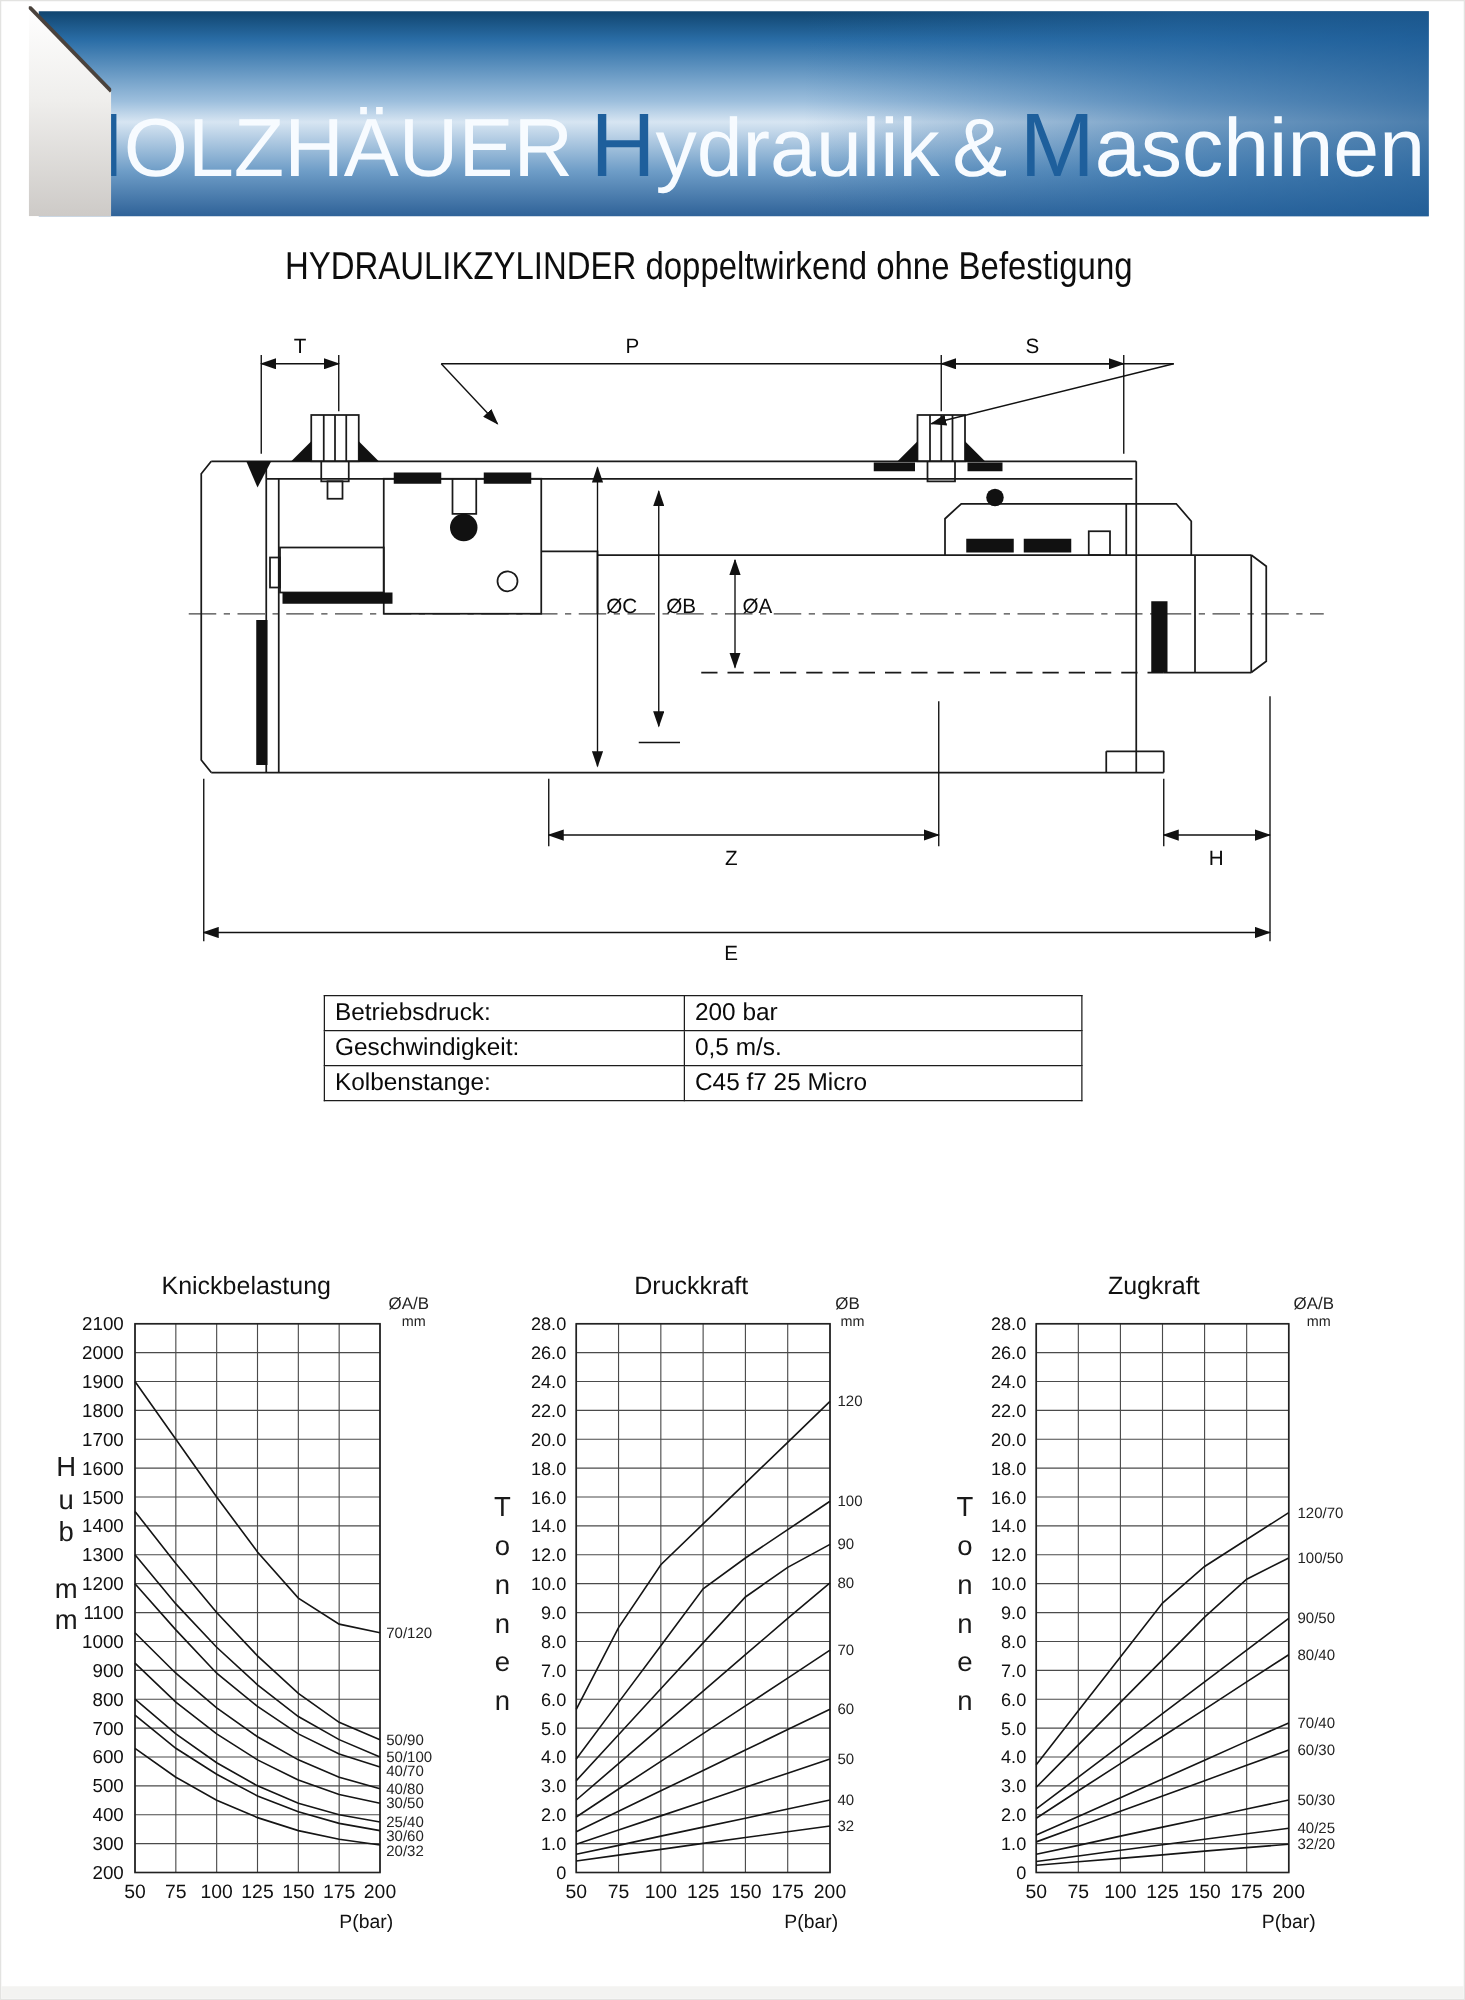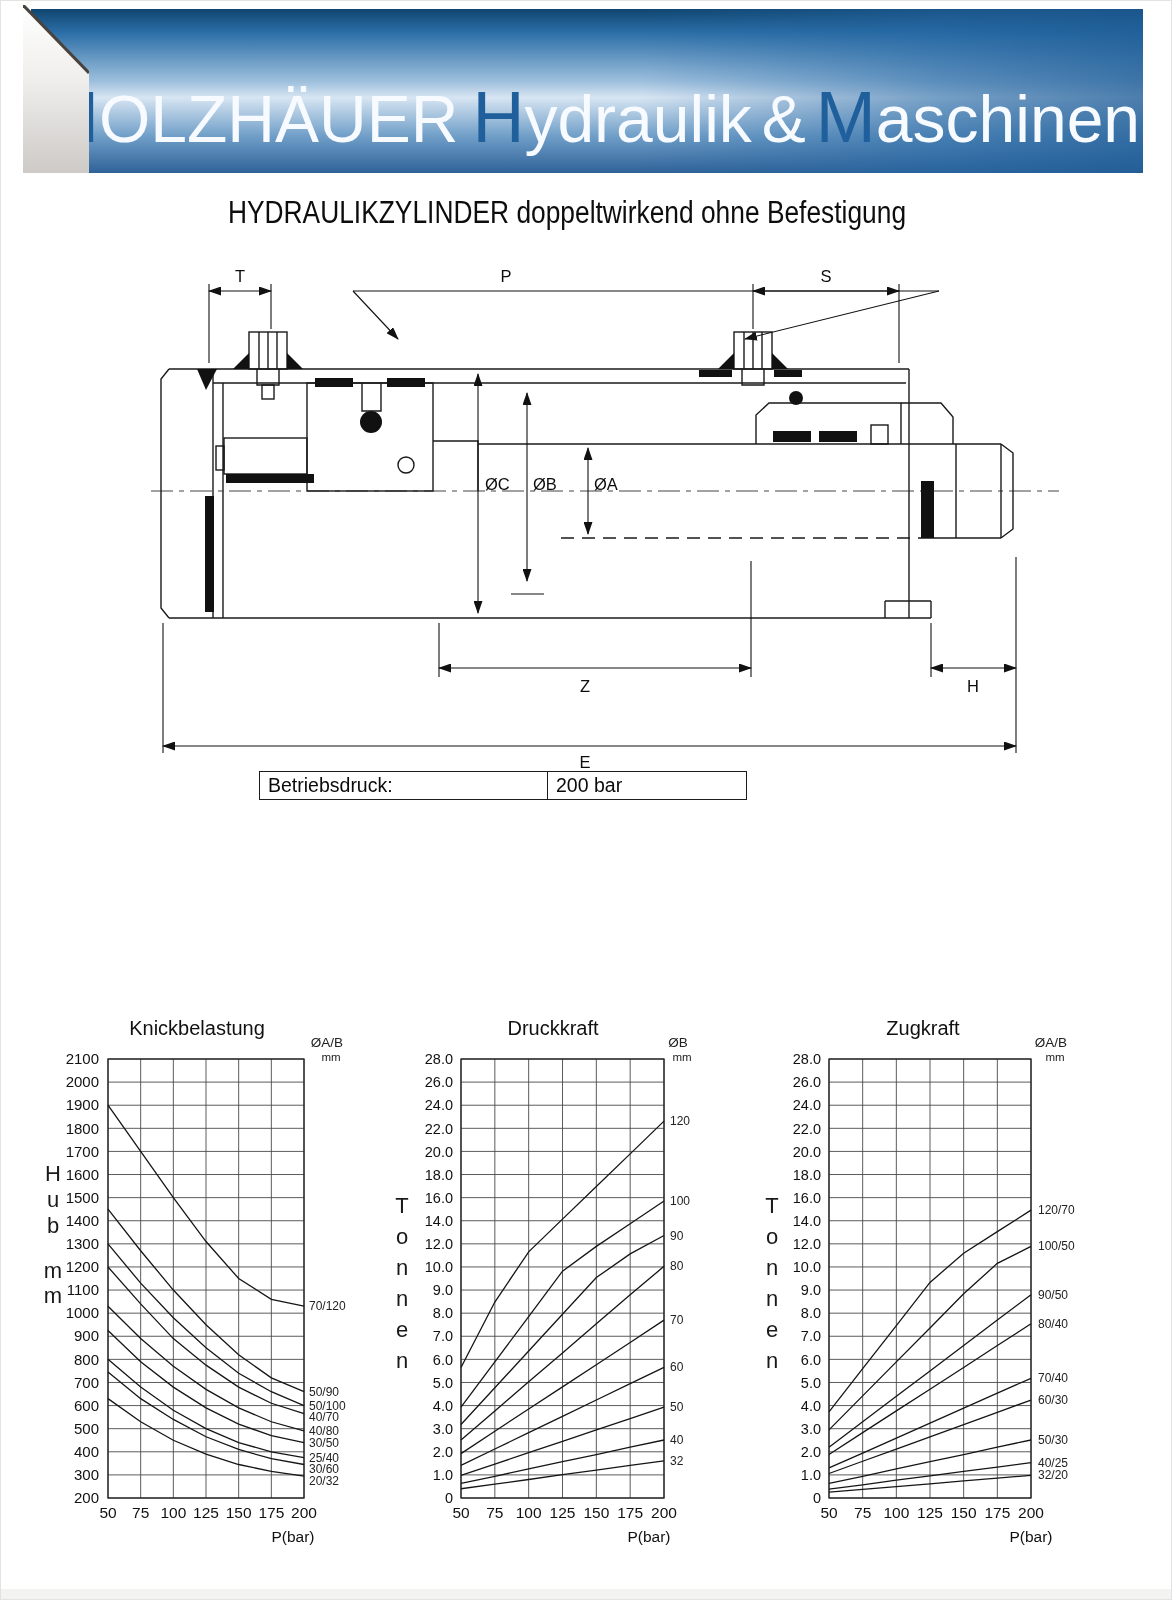--- a/index.html
+++ b/index.html
@@ -16,21 +16,21 @@
   .ini{font-size:72px;color:#1e5f9c;}
   .rest{font-size:66px;color:#f7fbff;}
   .gap{display:inline-block;width:14px;}
   .fold{position:absolute;left:22px;top:4px;}
   
   .doc-title{position:absolute;top:194px;left:0;width:1132px;text-align:center;
     font-size:31px;color:#0d0d0d;transform:scaleX(.85);transform-origin:50% 50%;}
   
   #drawing{position:absolute;left:0;top:250px;}
   
-  .spec{position:absolute;left:258px;top:770px;border-collapse:collapse;table-layout:fixed;width:488px;}
+  .spec{position:absolute;left:258px;top:795px;border-collapse:collapse;table-layout:fixed;width:607px;}
   .spec td{border:1.7px solid #1c1c1c;font-size:19.5px;color:#0a0a0a;
     padding:1px 8px;height:25px;line-height:1.2;white-space:nowrap;overflow:hidden;}
   .spec td.c1{width:271px;}
   
   #charts{position:absolute;left:0;top:985px;}
   .bottom-strip{position:absolute;left:0;bottom:0;width:100%;height:10px;background:#f3f3f1;}
 </style>
 </head>
 <body>
 
@@ -165,20 +165,28 @@
       <text x="972" y="691" text-anchor="middle">H</text>
       <text x="584" y="767" text-anchor="middle">E</text>
     </g>
   </svg>
 
   <table class="spec">
     <tbody>
         <tr>
       <td class="c1">Betriebsdruck:</td>
       <td>200 bar</td>
+        </tr>
+    <tr>
+      <td class="c1">Geschwindigkeit:</td>
+      <td>0,5 m/s.</td>
+        </tr>
+    <tr>
+      <td class="c1">Kolbenstange:</td>
+      <td>C45 f7 25 Micro</td>
         </tr>
   </tbody>
     </table>
 
   <svg id="charts" width="1172" height="560" viewBox="0 985 1172 560">
       <g>
         <text x="196" y="1034" text-anchor="middle" font-size="20" fill="#111">Knickbelastung</text>
         <text x="326" y="1046" text-anchor="middle" font-size="13.5" fill="#222">ØA/B</text>
         <text x="330" y="1060" text-anchor="middle" font-size="11.5" fill="#222">mm</text>
         <text x="52" y="1180" text-anchor="middle" font-size="22" fill="#1a1a1a">H</text>

